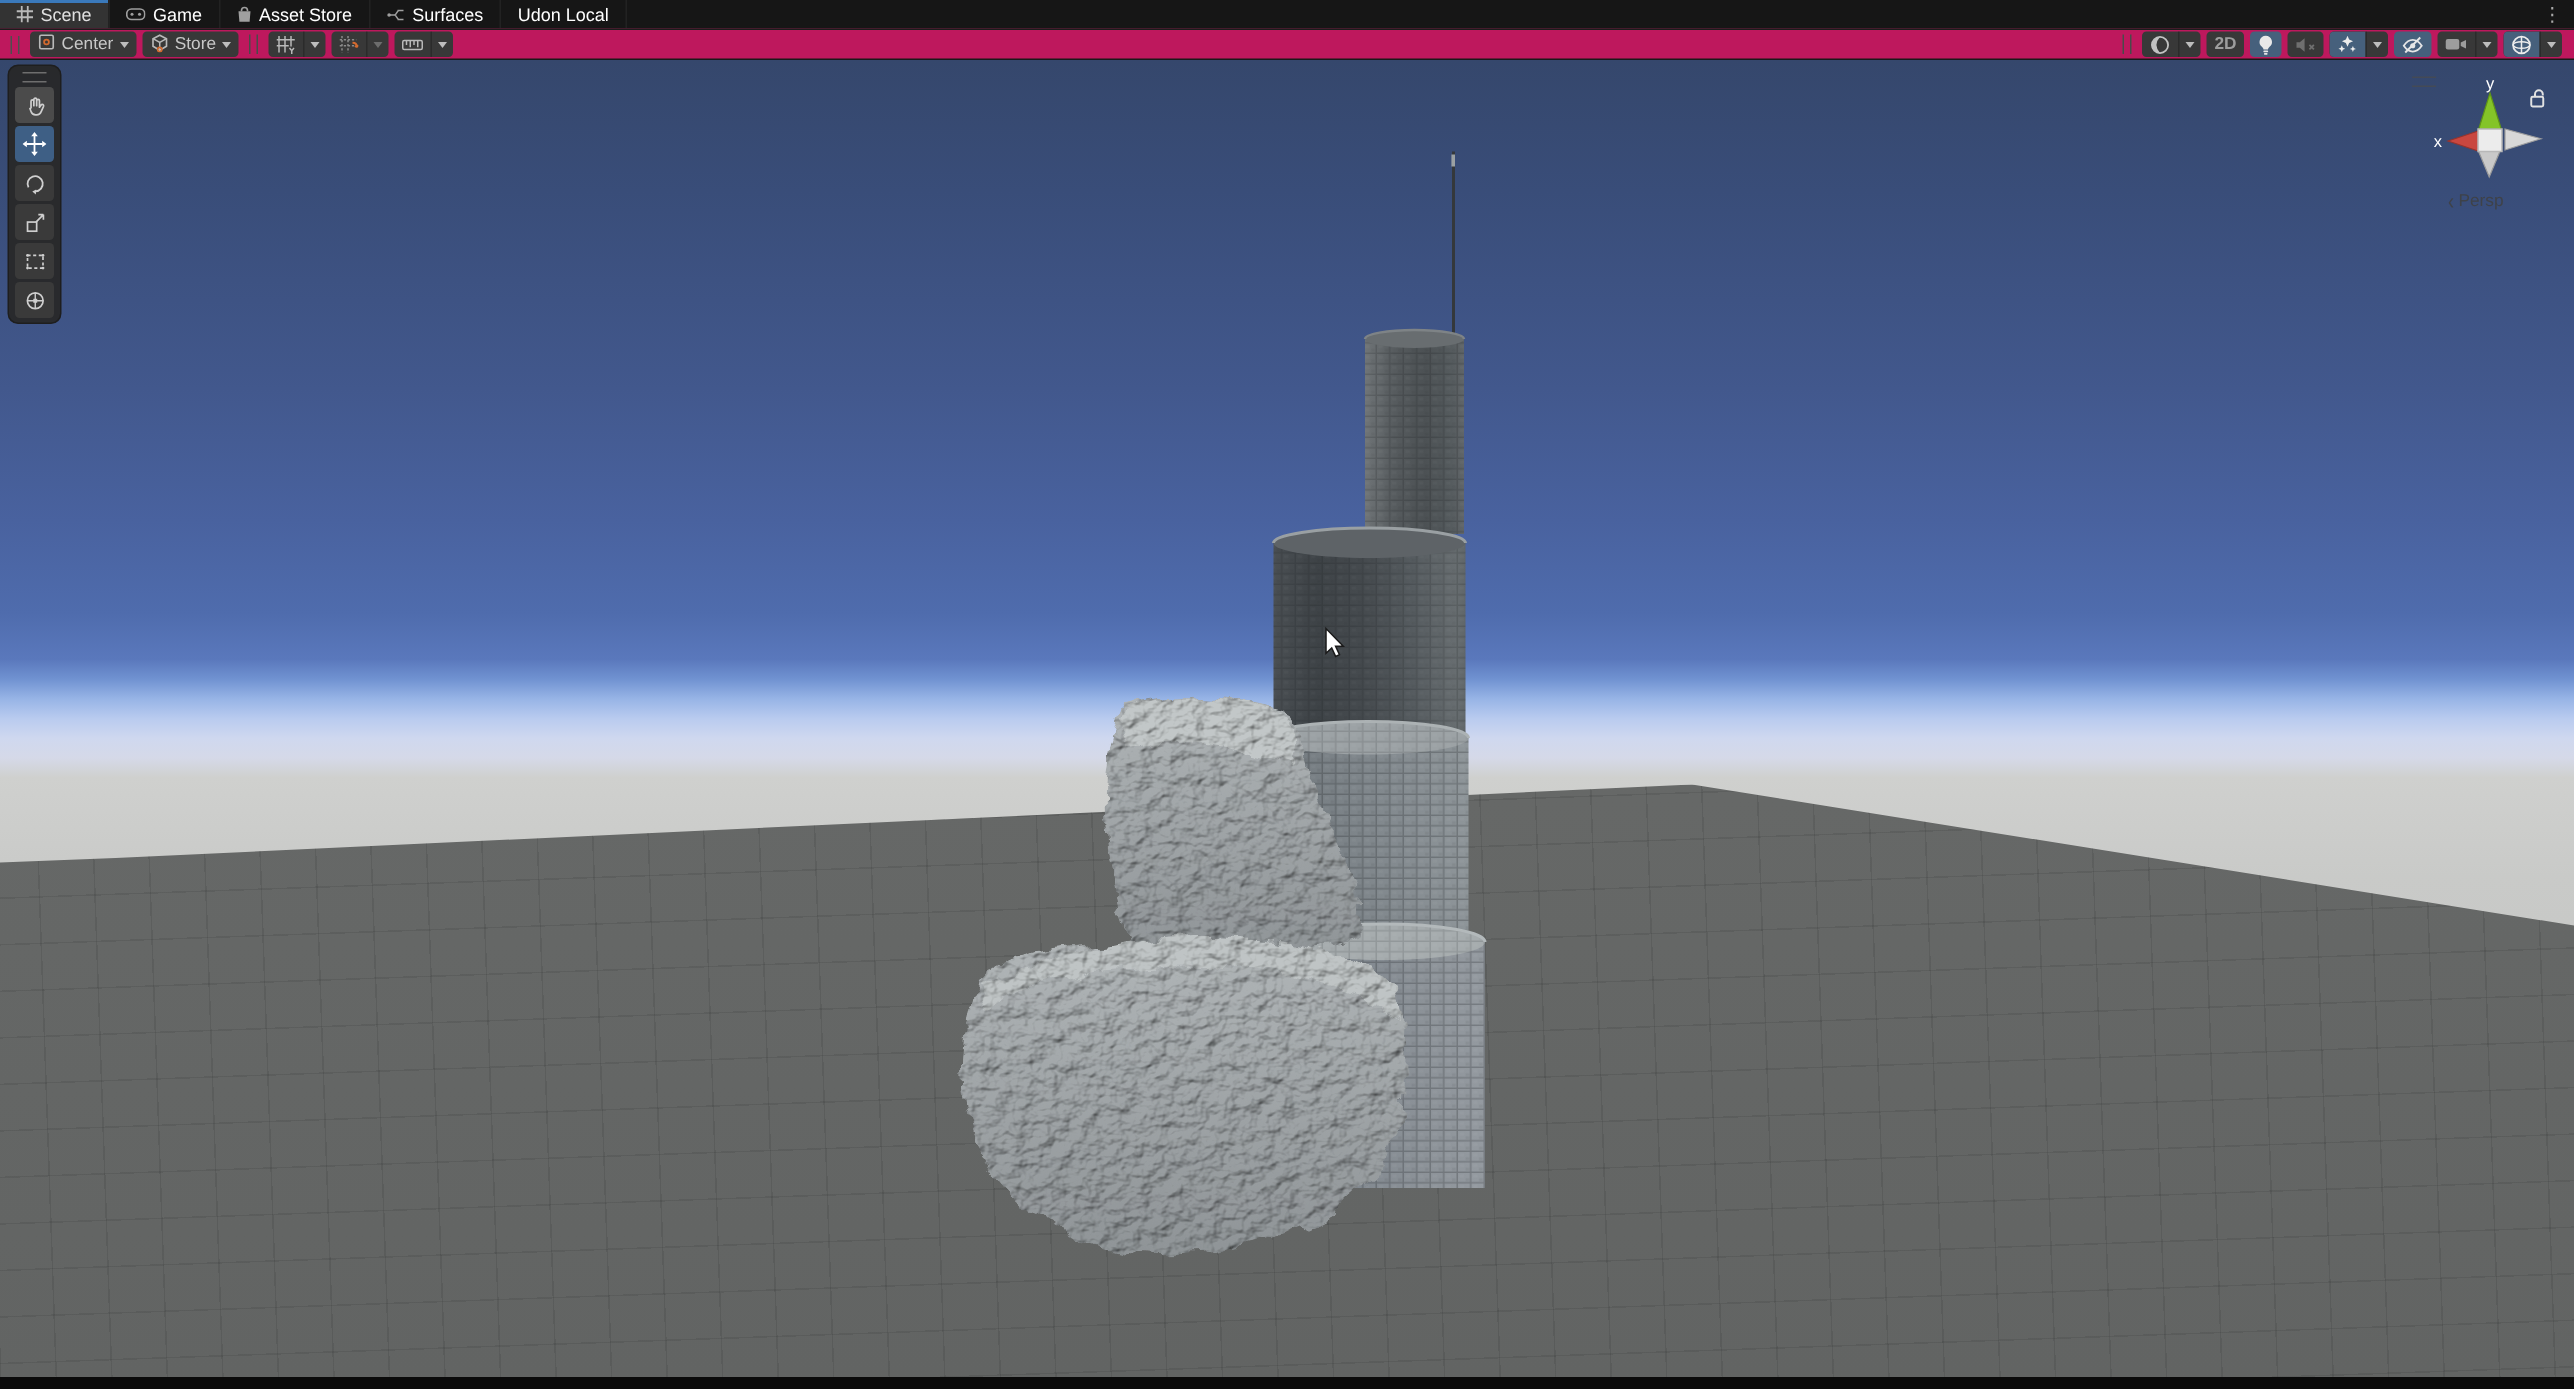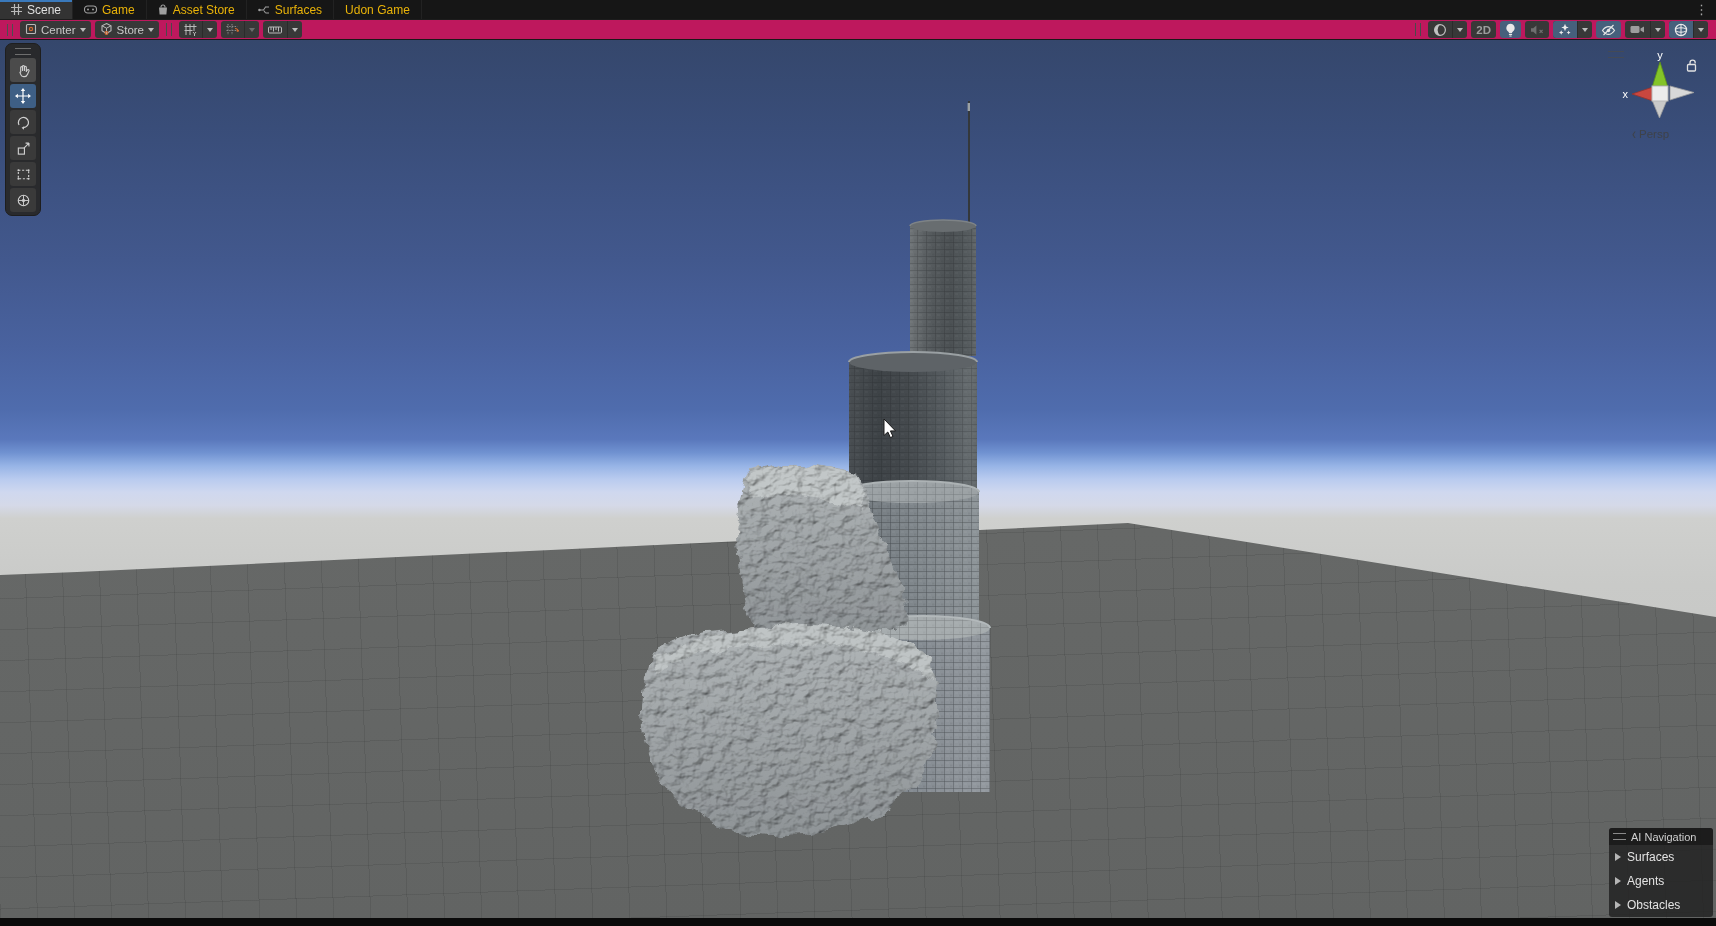--- a/index.html
+++ b/index.html
@@ -3,21 +3,21 @@
 <meta charset="utf-8">
 <style>
   html,body{margin:0;padding:0;background:#111;}
   .stage{position:relative;width:1716px;height:926px;overflow:hidden;
          font-family:"Liberation Sans",sans-serif;background:#282828;
          -webkit-font-smoothing:antialiased;}
 
   
   .tabbar{position:absolute;top:0;left:0;width:100%;height:19px;background:#161616;
           display:flex;align-items:stretch;z-index:30;}
-  .tab{display:flex;align-items:center;gap:5px;padding:0 11px;font-size:12px;color:#eab308;
+  .tab{display:flex;align-items:center;gap:5px;padding:0 11px;font-size:12px;color:#ffffff;
        border-right:1px solid #222;position:relative;cursor:default;}
   .tab .ticon{display:flex;align-items:center;}
   .tab.active{background:#333;color:#e0e0e0;box-shadow:inset 0 2px 0 var(--tab-accent,#3A79BB);}
   .tabbar-spacer{flex:1;}
   .kebab{color:#a8a8a8;font-size:13px;line-height:19px;padding:0 8px;letter-spacing:0;}
 
   
   .scenebar{position:absolute;top:19px;left:0;width:100%;height:21px;background:#be185d;
             border-top:1px solid #1c1c1c;border-bottom:1px solid #191919;
             display:flex;align-items:center;padding:0 4px;gap:4px;box-sizing:border-box;z-index:30;}
@@ -121,21 +121,21 @@
     <div class="tab">
       <span class="ticon">
         <svg width="12" height="10" viewBox="0 0 12 10">
             <path d="M1 5h4M7 2l4 0M7 8l4 0M5 5c1.5 0 1.5-3 3-3M5 5c1.5 0 1.5 3 3 3" stroke="#9f9f9f" stroke-width="1.1" fill="none"></path>
             <circle cx="1.4" cy="5" r="1.2" fill="#9f9f9f"></circle>
           </svg>
       </span>
       <span>Surfaces</span>
     </div>
     <div class="tab">
-      <span>Udon Game</span>
+      <span>Udon Local</span>
     </div>
     <div class="tabbar-spacer"></div>
     <div class="kebab">⋮</div>
   </div>
 
   <div class="scenebar">
     <div class="grip"></div>
 
     <div class="tbtn">
       <span>
@@ -454,34 +454,16 @@
     </svg>
     <svg class="lockicon" width="12" height="13" viewBox="0 0 12 13">
       <rect x="1.5" y="5.5" width="8" height="6.5" rx="1" fill="none" stroke="#E2E2E2" stroke-width="1.3"></rect>
       <path d="M4 5.5V3.8a2.6 2.6 0 0 1 5.2 0V4.6" fill="none" stroke="#E2E2E2" stroke-width="1.3"></path>
     </svg>
     <div class="persp">
       <span class="chev">‹</span>
       <span>Persp</span>
     </div>
 
-    <div class="ainav">
-      <div class="ainav-head">
-        <span class="handle"></span>
-        <span class="ainav-title">AI Navigation</span>
-      </div>
-      <div class="ainav-item">
-        <span class="foldout"></span>
-        <span>Surfaces</span>
-      </div>
-      <div class="ainav-item">
-        <span class="foldout"></span>
-        <span>Agents</span>
-      </div>
-      <div class="ainav-item">
-        <span class="foldout"></span>
-        <span>Obstacles</span>
-      </div>
-    </div>
   </div>
 
   <div class="bottombar"></div>
 </div>
 
 </body></html>

